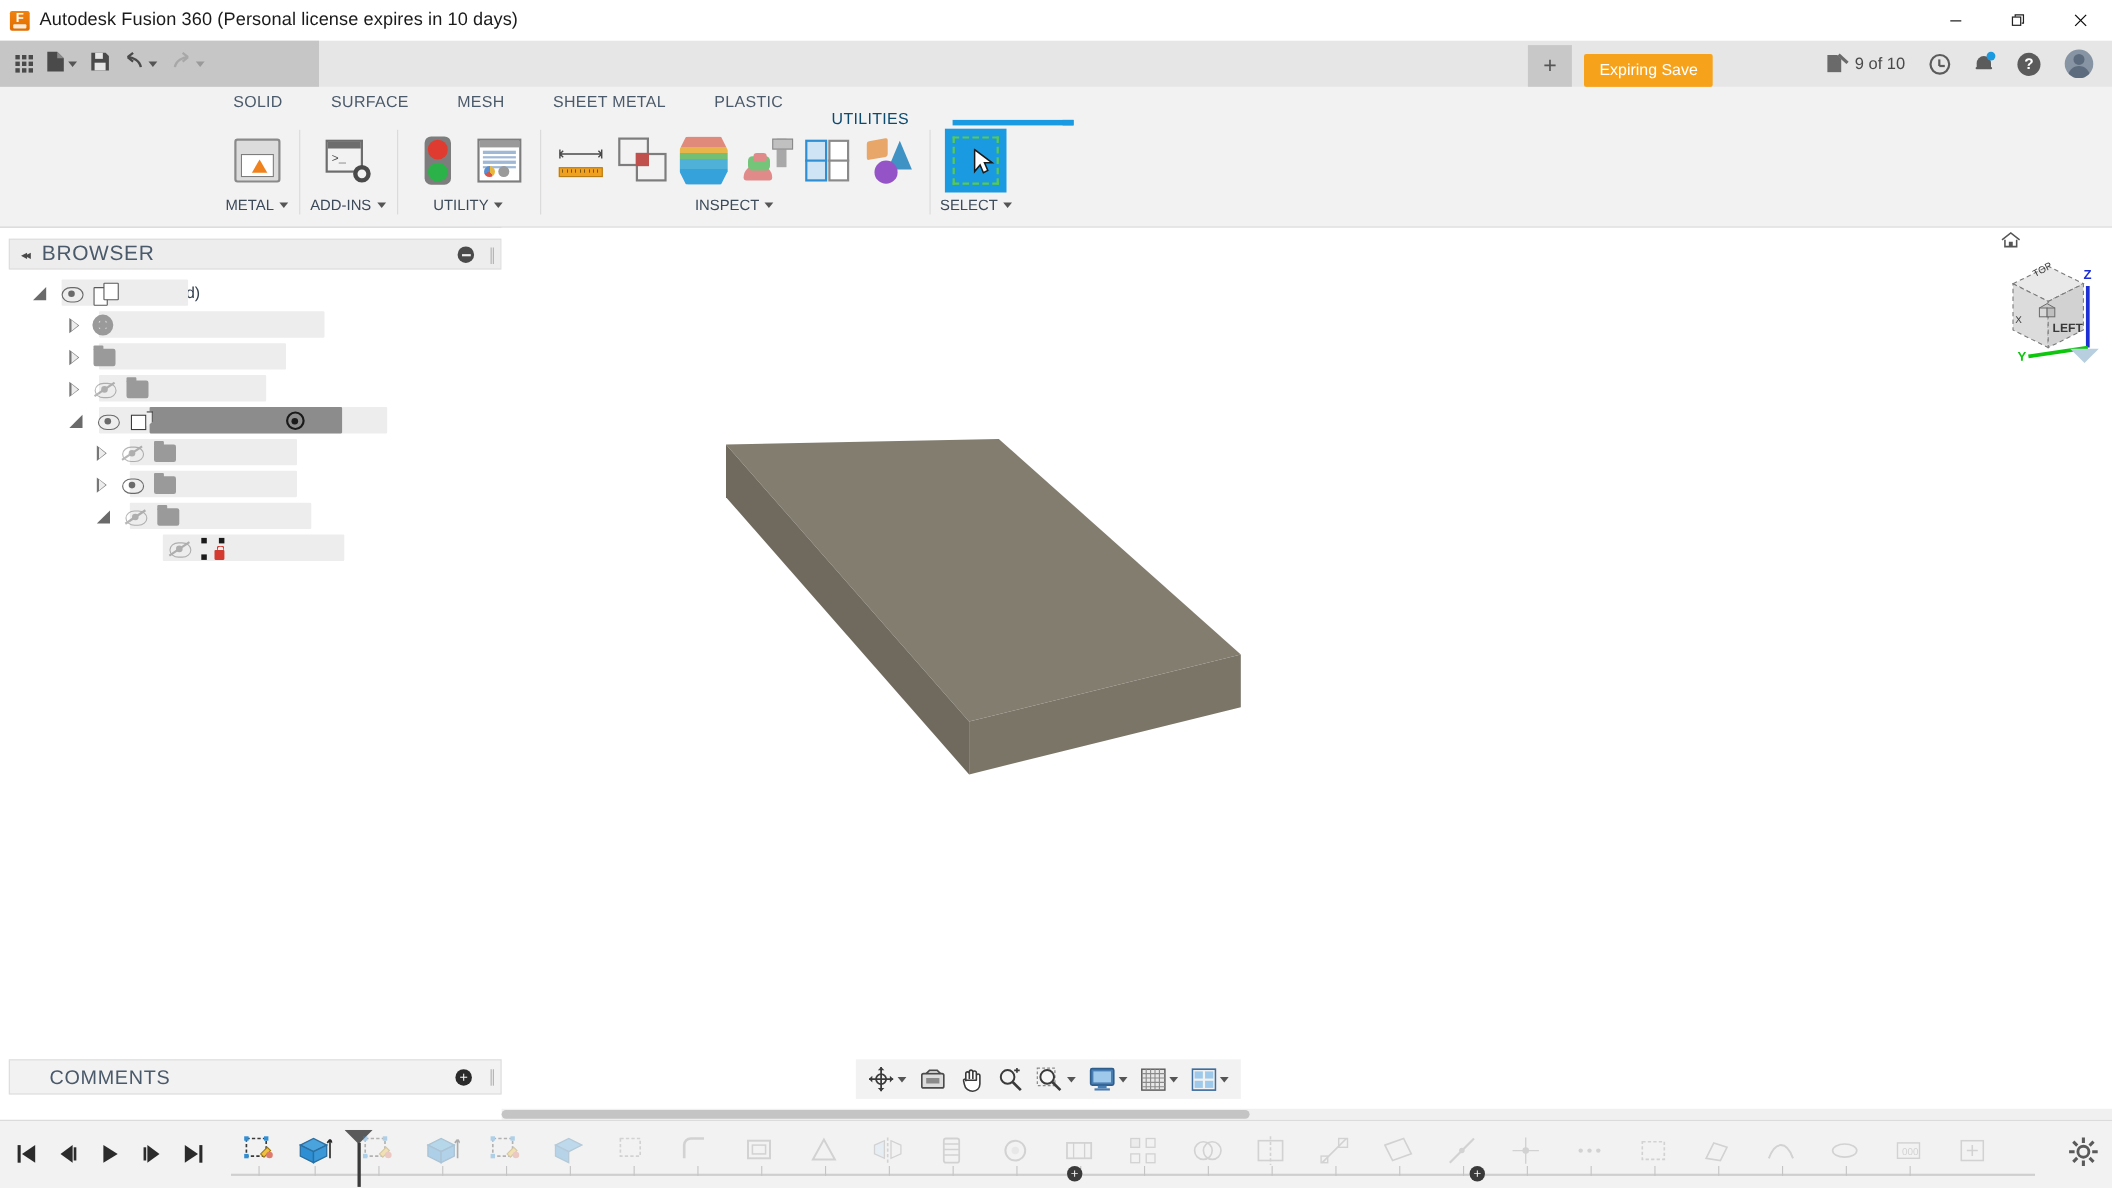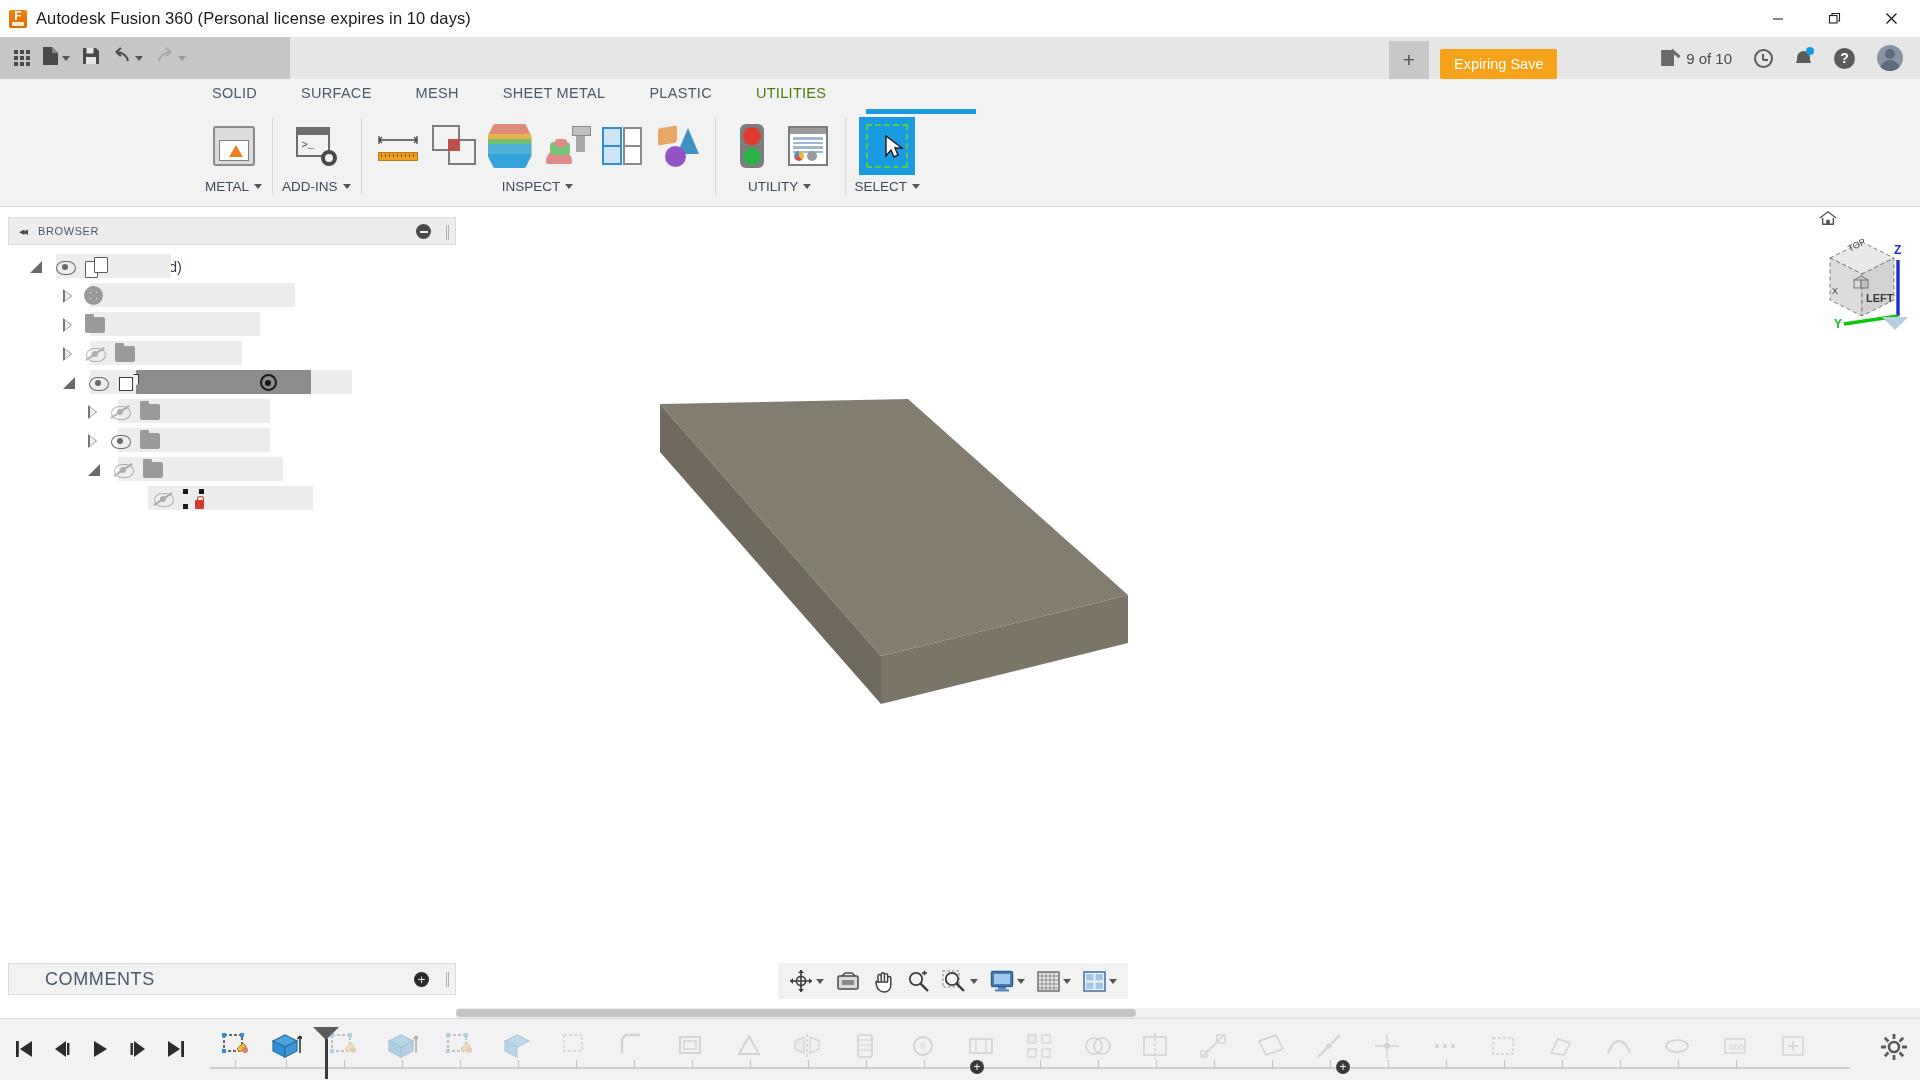--- a/index.html
+++ b/index.html
@@ -115,21 +115,21 @@
   
   .ribbon {
     position: absolute; top: 79px; left: 0; width: 1920px; height: 128px;
     background: #f2f2f2; border-bottom: 1px solid #d3d3d3;
   }
   .tabs { position: absolute; top: 0; left: 190px; height: 32px; display: flex; }
   .rtab {
     padding: 6px 22px 0 22px; font-size: 14.5px; color: #4b5a6b; letter-spacing: .3px;
     position: relative; height: 32px;
   }
-  .rtab.active { color: #4d7c0f; }
+  .rtab.active { color: #0c4a6e; margin-top: 16px; }
   .designbox {
     position: absolute; left: 12px; top: 14px; width: 178px; height: 85px;
     border: 1px solid #d9d9d9; border-radius: 4px; background: #f2f2f2;
     display: flex; align-items: center; justify-content: center; gap: 8px;
   }
   .designbox-label { font-size: 15px; color: #3d4a5a; font-weight: bold; letter-spacing: .4px; }
 
   .panels { position: absolute; left: 195px; top: 34px; height: 94px; display: flex; }
   .panel { display: flex; flex-direction: column; align-items: center; position: relative; padding: 0 10px; height: 94px; }
   .panel + .panel::before {
@@ -194,21 +194,21 @@
   }
   .select-hl {
     position: absolute; left: 966px; top: 30px; width: 10px; height: 5px; background: #1a9ae0;
   }
   .browser-hdr {
     position: absolute; left: 8px; top: 217px; width: 448px; height: 28px;
     background: #ededed; border: 1px solid #dcdcdc;
     display: flex; align-items: center; padding-left: 10px; gap: 12px;
   }
   .collapse-ico { color: #4a4a4a; font-size: 11px; letter-spacing: -2px; }
-  .browser-title { font-size: 11px; color: #4b5a6b; letter-spacing: .6px; }
+  .browser-title { font-size: 19px; color: #4b5a6b; letter-spacing: .6px; }
   .minus-ico {
     position: absolute; right: 24px; top: 6px; width: 15px; height: 15px;
     border-radius: 50%; background: #4a4a4a; display:flex; align-items:center; justify-content:center;
   }
   .minus-ico::before { content:""; width:8px; height:2px; background:#ededed; }
   .grip { position:absolute; right: 6px; top: 7px; width: 3px; height: 15px; border-left:1px solid #b0b0b0; border-right:1px solid #b0b0b0; }
 
   .tree { position: absolute; left: 8px; top: 252px; width: 448px; }
   .trow {
     height: 29px; display: flex; align-items: center; gap: 0px; position: relative;
@@ -452,20 +452,48 @@
           <div class="cmd">
             <span class="ico-addin">
               <span class="win"></span>
                 <span class="pr">&gt;_</span>
                 <span class="gear"></span>
             </span>
           </div>
         </div>
         <div class="panel-label">
           <span>ADD-INS</span>
+          <span class="caret"></span>
+        </div>
+      </div>
+
+      <div class="panel">
+        <div class="panel-row">
+          <div class="cmd">
+            <span class="ico-light">
+              <i style="background:#e03b30"></i>
+                <i style="background:#2bb34a"></i>
+            </span>
+          </div>
+          <div class="cmd">
+            <span class="ico-sheet">
+              <span class="hd"></span>
+              <span class="rows">
+                  <i></i>
+                  <i></i>
+                  <i></i>
+                  <i></i>
+                </span>
+              <span class="pie"></span>
+                <span class="glb"></span>
+            </span>
+          </div>
+        </div>
+        <div class="panel-label">
+          <span>UTILITY</span>
           <span class="caret"></span>
         </div>
       </div>
 
       <div class="panel">
         <div class="panel-row">
           <div class="cmd">
             <span class="ico-measure">
               <svg class="arrowline" viewBox="0 0 44 10">
                   <path d="M3 5h38M3 1v8M41 1v8M6 2l-3 3 3 3M38 2l3 3-3 3" stroke="#4a4a4a" stroke-width="1.3" fill="none"></path>
@@ -508,48 +536,20 @@
           </div>
         </div>
         <div class="panel-label">
           <span>INSPECT</span>
           <span class="caret"></span>
         </div>
       </div>
 
       <div class="panel">
         <div class="panel-row">
-          <div class="cmd">
-            <span class="ico-light">
-              <i style="background:#e03b30"></i>
-                <i style="background:#2bb34a"></i>
-            </span>
-          </div>
-          <div class="cmd">
-            <span class="ico-sheet">
-              <span class="hd"></span>
-              <span class="rows">
-                  <i></i>
-                  <i></i>
-                  <i></i>
-                  <i></i>
-                </span>
-              <span class="pie"></span>
-                <span class="glb"></span>
-            </span>
-          </div>
-        </div>
-        <div class="panel-label">
-          <span>UTILITY</span>
-          <span class="caret"></span>
-        </div>
-      </div>
-
-      <div class="panel">
-        <div class="panel-row">
           <div class="cmd select-cmd">
             <span class="ico-select-box">
               <span class="dash"></span>
               <svg width="22" height="26" viewBox="0 0 22 26" style="position:absolute;left:26px;top:18px">
                 <path d="M1 1l0 20 5-6 3 7 4-2-3-7 7 0z" fill="#ffffff" stroke="#1a1a1a" stroke-width="1.4"></path>
               </svg>
             </span>
           </div>
         </div>
         <div class="panel-label">

